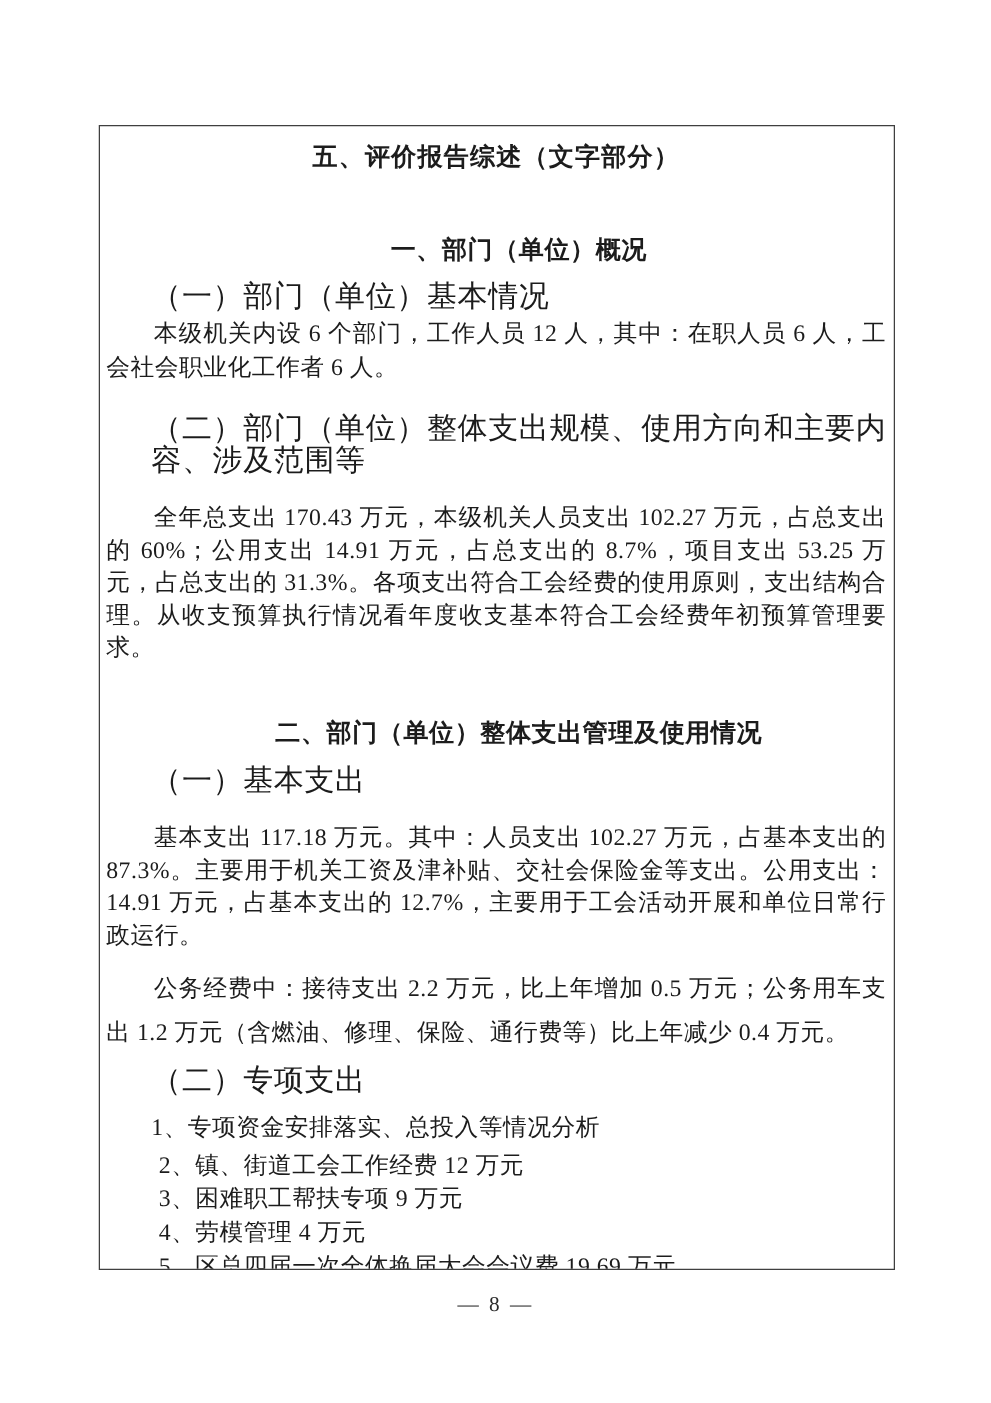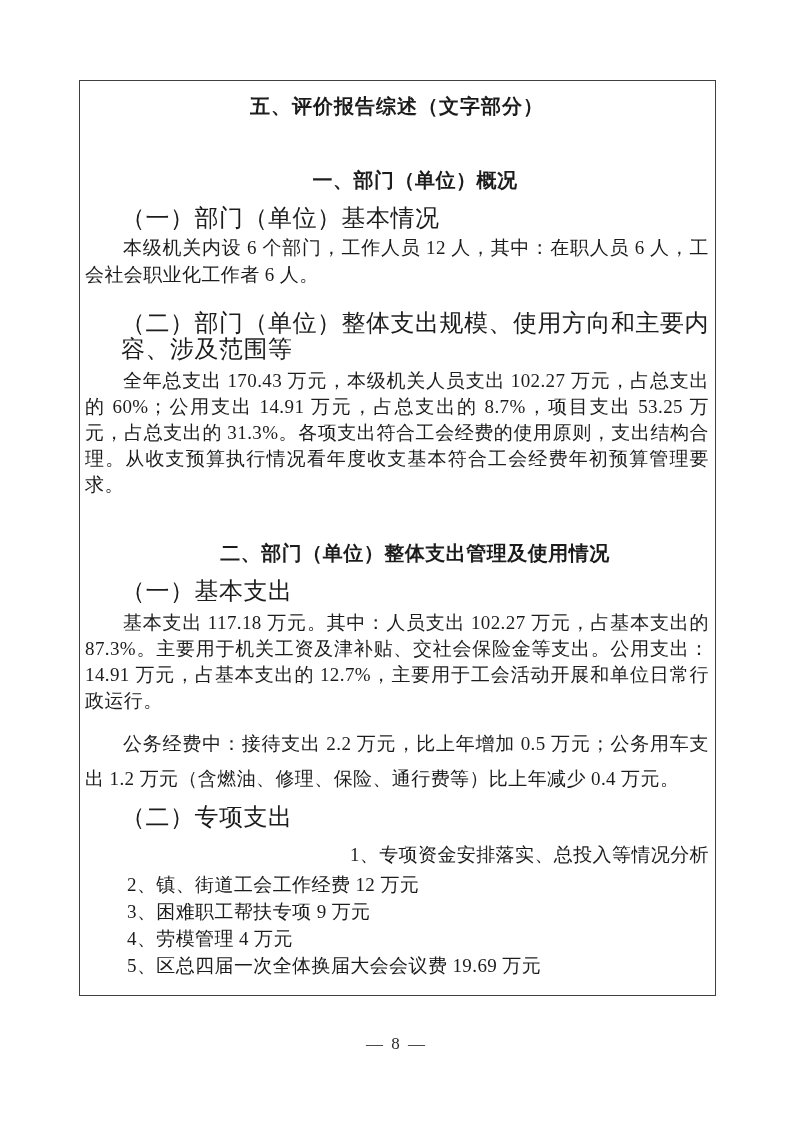--- a/index.html
+++ b/index.html
@@ -8,21 +8,21 @@
     height: 1122px;
     background: #ffffff;
     font-family: "Liberation Serif", "DejaVu Serif", serif;
     color: #1c1c1c;
     position: relative;
     overflow: hidden;
   }
   .frame {
     position: absolute;
     left: 79px;
-    top: 80px;
+    top: 100px;
     width: 637px;
     height: 916px;
     border: 1.5px solid #3f3f3f;
     padding: 10px 6px 0 5px;
     overflow: hidden;
   }
   .doc-title {
     margin-top: 2px;
     text-align: center;
     font-family: "Liberation Sans", "DejaVu Sans", sans-serif;
@@ -59,30 +59,29 @@
     font-size: 19px;
     line-height: 27px;
     padding-left: 42px;
     letter-spacing: 0.4px;
   }
   .num-head {
     font-size: 19px;
     line-height: 26px;
     padding-left: 36px;
     letter-spacing: 0.4px;
-    text-align: right;
   }
   
   .mt-xl  { margin-top: 48px; }
   .mt-lg  { margin-top: 42px; font-family: Liberation Serif, serif; }
   .mt-sec2 { margin-top: 22px; }
   .mt-md  { margin-top: 12px; }
   .mt-sm  { margin-top: 8px; }
   .mt-xxs { margin-top: 3px; }
-  .mt-p   { margin-top: 6px; }
+  .mt-p   { margin-top: 20px; }
   .footer {
     position: absolute;
     left: 0;
     top: 1034px;
     width: 793px;
     text-align: center;
     font-size: 17px;
     color: #2a2a2a;
     letter-spacing: 2px;
   }

